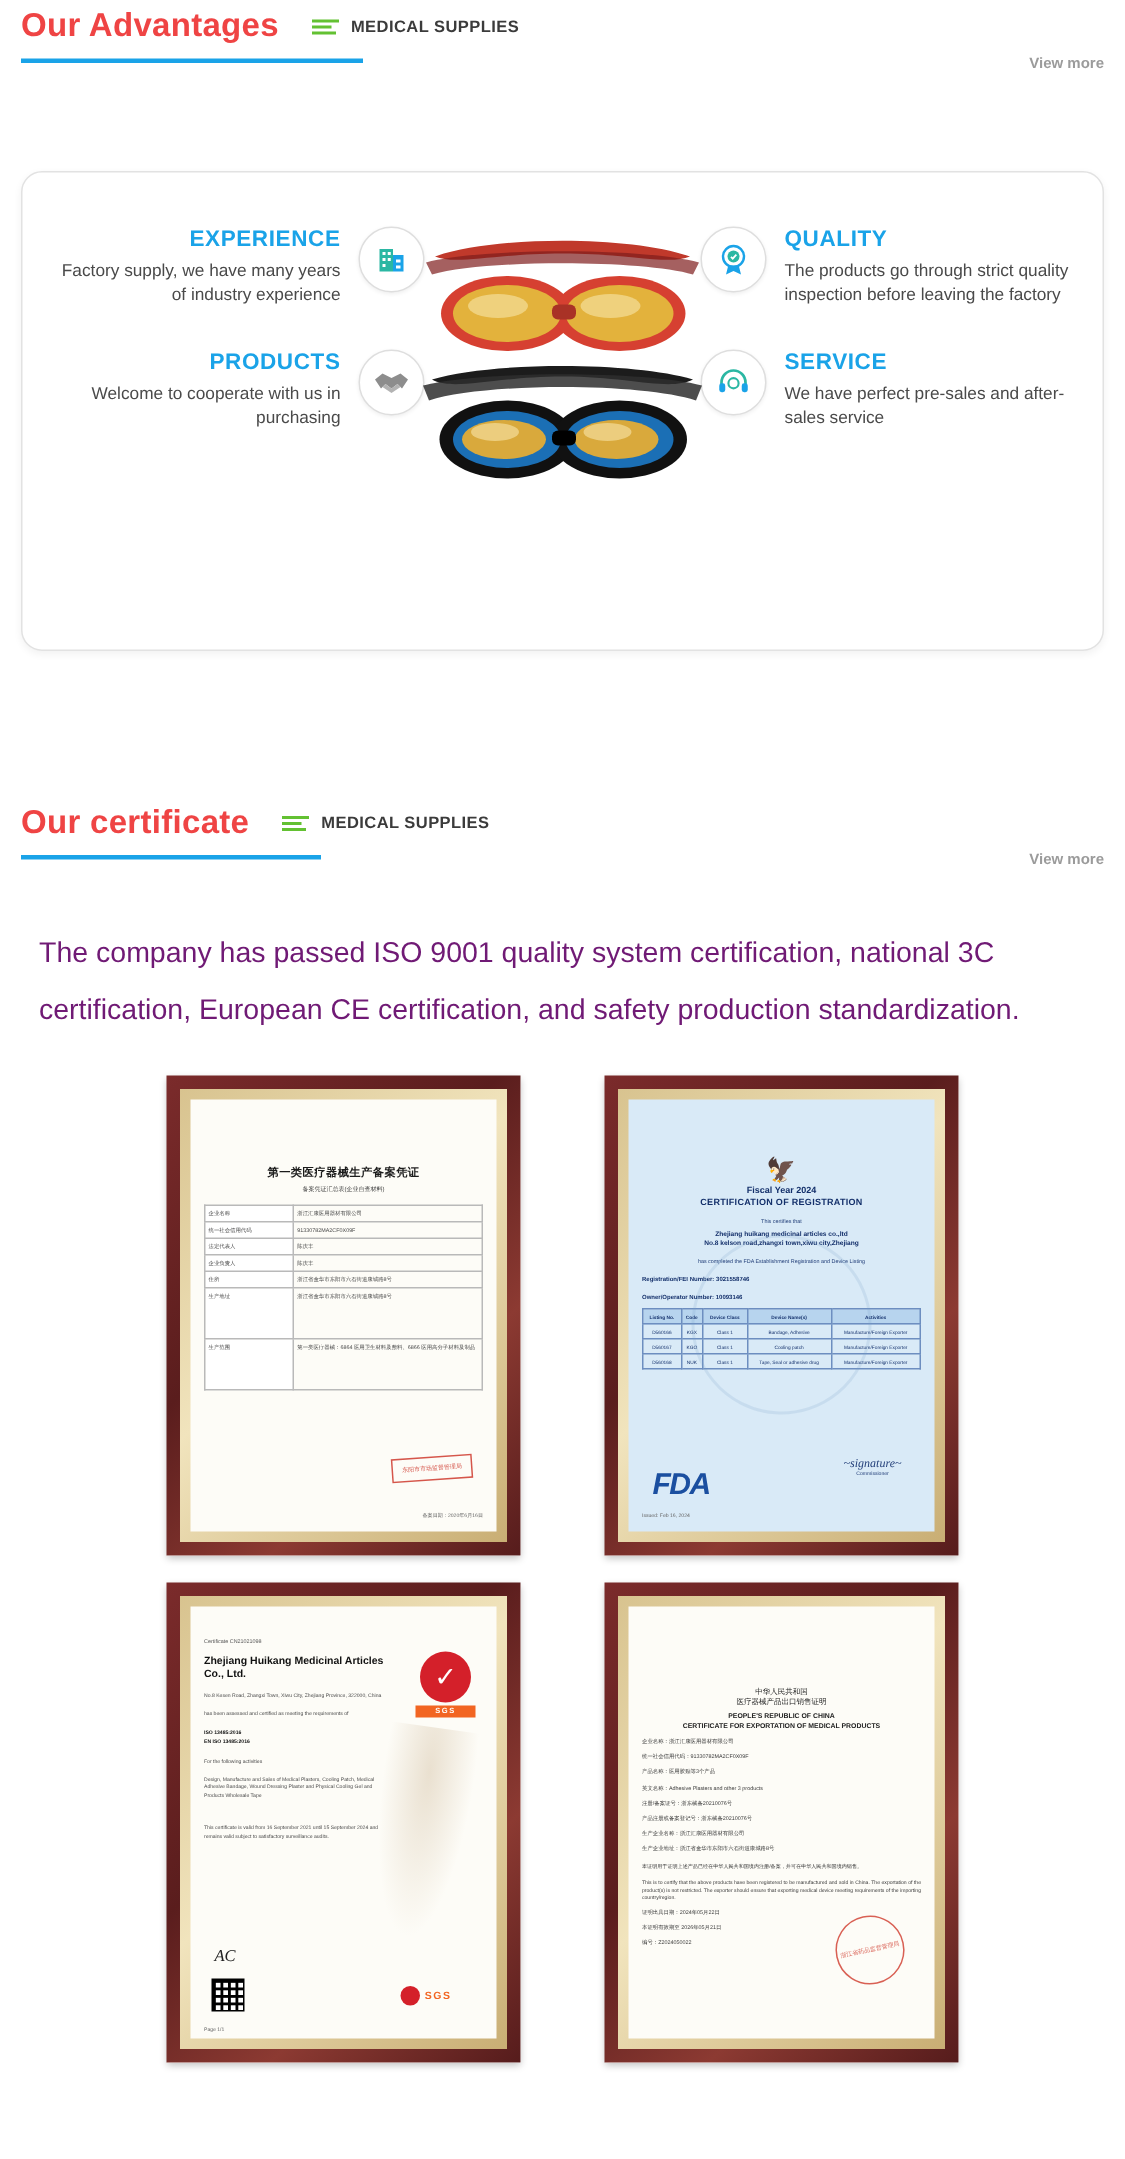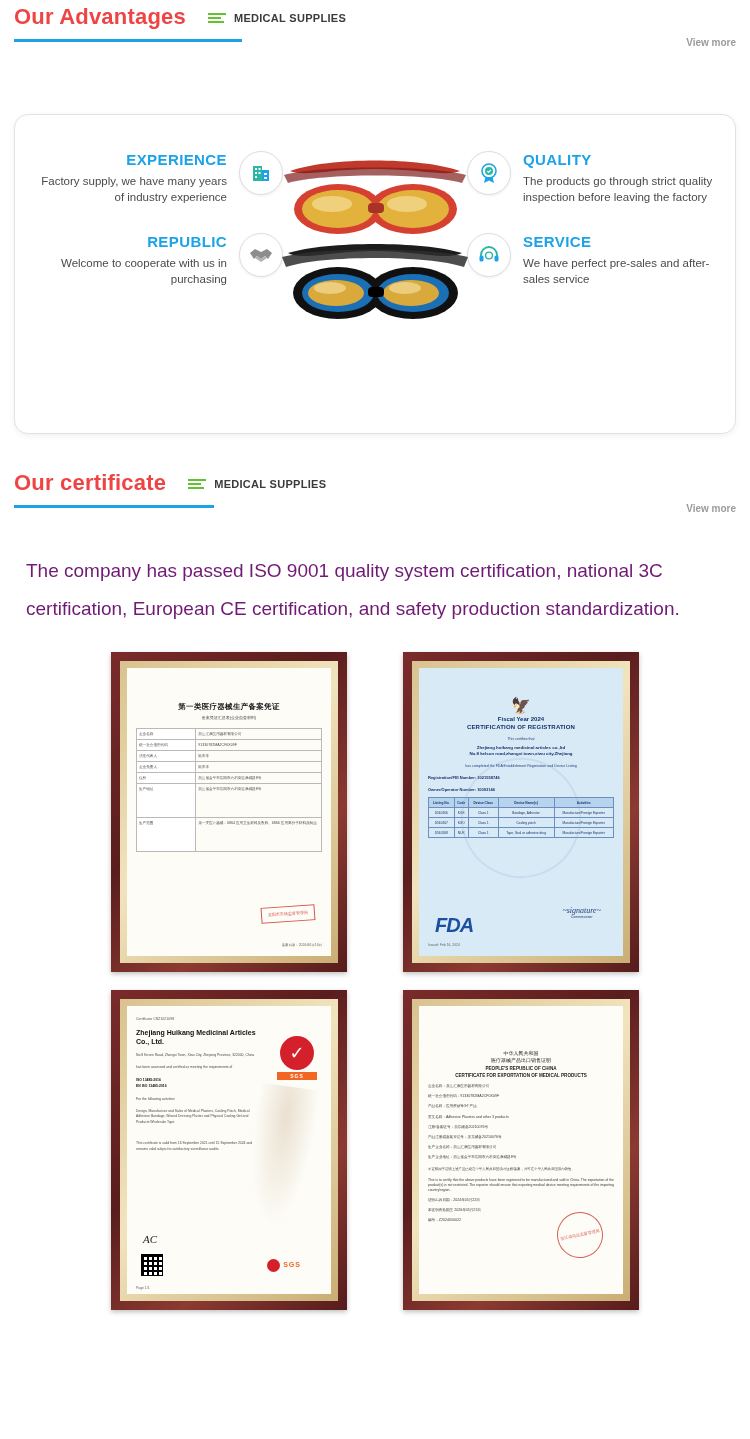--- a/index.html
+++ b/index.html
@@ -169,21 +169,21 @@
   }
   .goggle {
     position: absolute;
     width: 100%;
     height: 86px;
   }
   .goggle.red { top: 0; }
   .goggle.black { top: 84px; }
 
   
-  .cert-section { margin-top: 32px; }
+  .cert-section { margin-top: 97px; }
   .cert-text {
     margin: 30px 26px 0 26px;
     font-size: 19px;
     color: #701a75;
     line-height: 38px;
     text-align: left;
   }
   .cert-grid {
     margin: 24px auto 0 auto;
     width: 630px;
@@ -207,21 +207,21 @@
   }
   .cert-paper {
     width: 100%;
     height: 100%;
     background: #fdfcf7;
     position: relative;
     overflow: hidden;
     font-size: 4px;
     color: #3a3a3a;
     line-height: 6px;
-    padding: 10px 9px;
+    padding: 20px 9px;
   }
   .cert-paper.blue {
     background: #d9eaf7;
   }
 
   .cn-title {
     text-align: center;
     font-size: 7.5px;
     font-weight: bold;
     color: #1b1b1b;
@@ -508,21 +508,21 @@
               <rect x="6" y="15" width="2" height="2" fill="#fff"></rect>
               <rect x="15" y="12" width="3" height="2" fill="#fff"></rect>
               <rect x="15" y="16" width="3" height="2" fill="#fff"></rect>
             </svg>
           </div>
         </div>
 
 
         <div class="feature left">
           <div class="ftext">
-            <div class="ftitle">REPUBLIC</div>
+            <div class="ftitle">PRODUCTS</div>
             <div class="fdesc">Welcome to cooperate with us in purchasing</div>
           </div>
           <div class="ficon">
             <svg width="26" height="24" viewBox="0 0 26 24">
               <path d="M2 10 L7 6 L13 9 L19 6 L24 10 L20 16 L17 13 L13 16 L9 13 L6 16 Z" fill="#8d8d8d"></path>
               <path d="M9 13 L13 16 L17 13 L19 15 L13 19 L7 15 Z" fill="#b3b3b3"></path>
             </svg>
           </div>
         </div>
 

